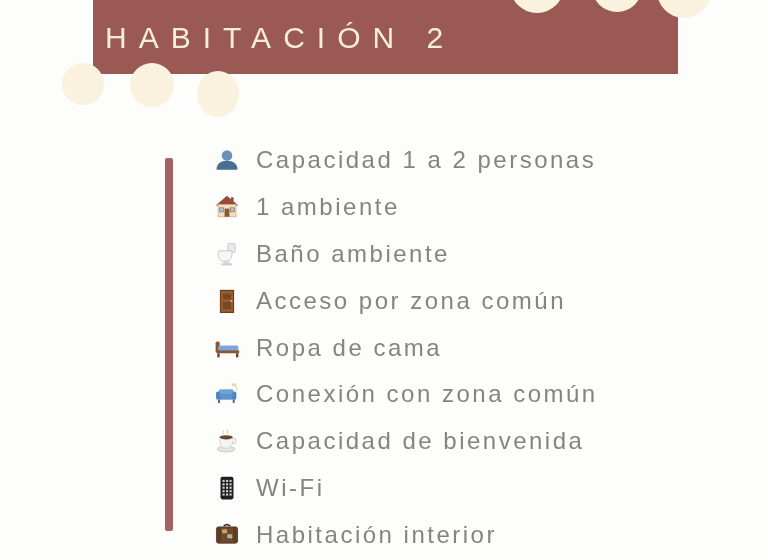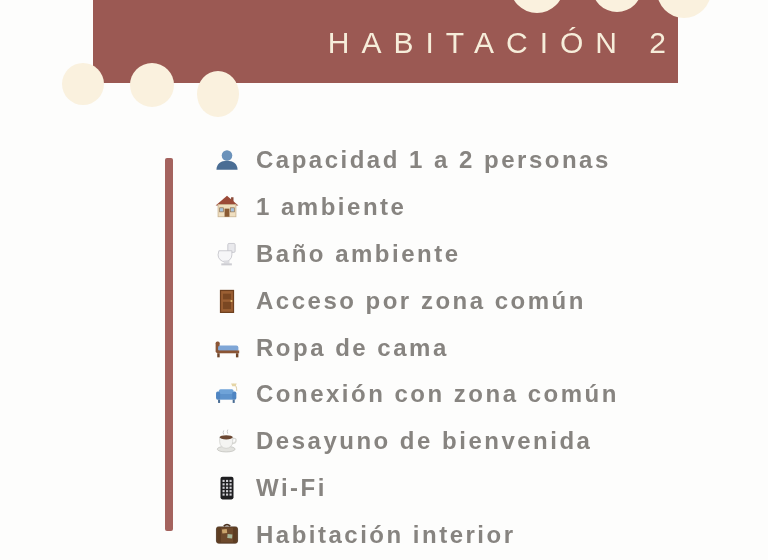--- a/index.html
+++ b/index.html
@@ -6,23 +6,23 @@
     --banner:#9b5953; --banner-text:#f6edda; --circle:#faf1de;
     --divider:#a4635e; --text:#878480; --bg:#fdfdfc;
   }
   *{box-sizing:border-box; margin:0; padding:0;}
   html,body{width:768px; height:560px;}
   body{
     position:relative; overflow:hidden; background:var(--bg);
     font-family:"Liberation Sans", sans-serif;
   }
   .banner{
-    position:absolute; left:93px; top:0; width:585px; height:83px;
+    position:absolute; left:93px; top:0; width:585px; height:74px;
     background:var(--banner); z-index:1;
-    display:flex; align-items:center; justify-content:flex-end;
+    display:flex; align-items:center; justify-content:flex-start;
   }
   .banner-title{
     color:var(--banner-text); font-size:30px; font-weight:400;
     letter-spacing:12px; text-indent:12px; white-space:nowrap;
     padding-top:2px;
   }
   .circle{
     position:absolute; background:var(--circle); border-radius:50%; z-index:2;
   }
   .c1{left:62px;  top:63px;  width:42px; height:42px;}
@@ -40,21 +40,21 @@
   }
   .amenities li{
     height:46.8px; display:flex; align-items:center;
   }
   .icon{
     width:30px; height:27px; display:flex; align-items:center;
     justify-content:center; flex:0 0 30px;
   }
   .icon svg{width:26px; height:26px; display:block;}
   .label{
-    margin-left:14px; color:var(--text); font-size:24px; font-weight:700;
+    margin-left:14px; color:var(--text); font-size:24px; font-weight:400;
     letter-spacing:2.5px; white-space:nowrap;
   }
 </style>
 </head>
 <body>
 
 <div class="banner">
   <div class="banner-title">HABITACIÓN 2</div>
 </div>
 
@@ -143,21 +143,21 @@
     <span class="icon">
         <svg viewBox="0 0 32 32">
           <path d="M12 3 q-1.5 2.5 0 5" stroke="#c9c9c9" stroke-width="1.2" fill="none"></path>
           <path d="M17 2 q-1.5 2.5 0 5" stroke="#c9c9c9" stroke-width="1.2" fill="none"></path>
           <ellipse cx="15" cy="26" rx="11" ry="3.5" fill="#e3e3df" stroke="#bdbdb8" stroke-width="0.8"></ellipse>
           <path d="M23 13 q5 -1 4 3 q-0.8 3.2 -5 3" stroke="#d9d9d4" stroke-width="1.8" fill="none"></path>
           <path d="M7 11 h16 v6 a8 8 0 0 1 -16 0 z" fill="#f4f4f2" stroke="#c9c9c4" stroke-width="0.8"></path>
           <ellipse cx="15" cy="11.5" rx="8" ry="2.6" fill="#6b4732"></ellipse>
         </svg>
       </span>
-    <span class="label">Desayuno de bienvenida</span>
+    <span class="label">Capacidad de bienvenida</span>
   </li>
     <li>
     <span class="icon">
         <svg viewBox="0 0 32 32">
           <rect x="8" y="2" width="16" height="28" rx="2.5" fill="#1e1e20"></rect>
           <g fill="#cfcfd4">
             <rect x="10.5" y="6" width="2.6" height="2.6"></rect>
             <rect x="14.8" y="6" width="2.6" height="2.6"></rect>
             <rect x="19.1" y="6" width="2.6" height="2.6"></rect>
             <rect x="10.5" y="10.2" width="2.6" height="2.6"></rect>

